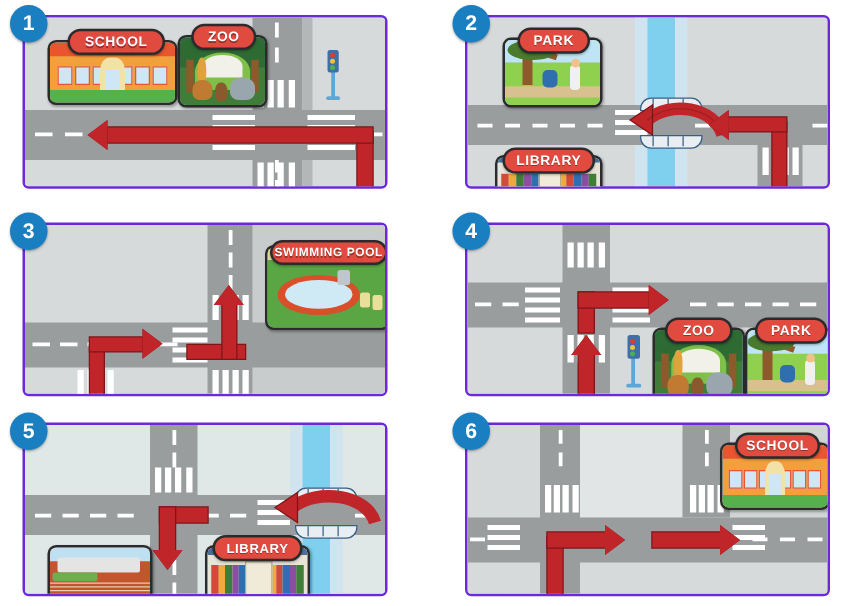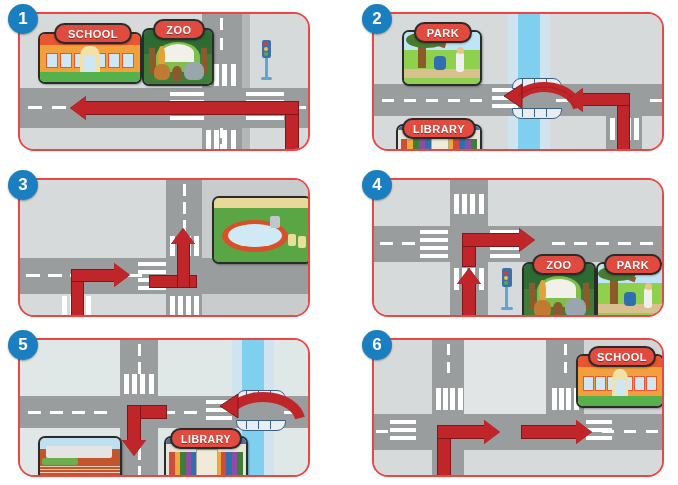--- a/index.html
+++ b/index.html
@@ -1,19 +1,19 @@
 <!DOCTYPE html>
 <html><head>
 <meta charset="utf-8">
 <style>
   html,body{margin:0;padding:0;background:#ffffff;}
   body{width:678px;height:485px;position:relative;overflow:hidden;
        font-family:"Liberation Sans",sans-serif;}
 
-  .panel{position:absolute;border:2px solid #ef4444;border-radius:16px;
+  .panel{position:absolute;border:2px solid #6d28d9;border-radius:5px;
          background:#d9dcdd;overflow:hidden;box-sizing:border-box;padding-left:27px;}
 
   .badge{position:absolute;width:30px;height:30px;border-radius:50%;
          background:#1a7fc1;color:#fff;font-weight:bold;font-size:17px;
          display:flex;align-items:center;justify-content:center;z-index:40;
          box-shadow:0 1px 2px rgba(0,0,0,.35);}
 
   
   .grass{position:absolute;background:#dfe8e6;}
   .ground{position:absolute;background:#d7dadb;}
@@ -343,20 +343,21 @@
 
   <div class="card" style="left:192px;top:16px;width:96px;height:64px;">
     <div class="pool-bg"></div>
     <div class="pool-fence"></div>
     <div class="pool-deck" style="left:8px;top:22px;width:66px;height:32px;"></div>
     <div class="pool-water" style="left:14px;top:26px;width:54px;height:23px;"></div>
     <div style="position:absolute;left:56px;top:18px;width:10px;height:12px;background:#bfc7cc;border-radius:2px;"></div>
     <div style="position:absolute;right:14px;top:36px;width:8px;height:12px;background:#eadf9a;border-radius:2px;"></div>
     <div style="position:absolute;right:4px;top:38px;width:8px;height:12px;background:#eadf9a;border-radius:2px;"></div>
   </div>
+  <div class="sign" style="left:196px;top:12px;width:90px;height:16px;font-size:9.5px;">SWIMMING POOL</div>
 </div>
 
 <div class="badge" style="left:362px;top:170px;">4</div>
 <div class="panel" style="left:372px;top:178px;width:292px;height:139px;">
   <div class="ground" style="inset:0;"></div>
 
   <div class="road" style="left:76px;top:0;width:38px;bottom:0;"></div>
 
   <div class="road" style="left:0;top:46px;right:0;height:36px;"></div>
   <div class="dash-h" style="left:6px;top:62px;width:13px;"></div>

